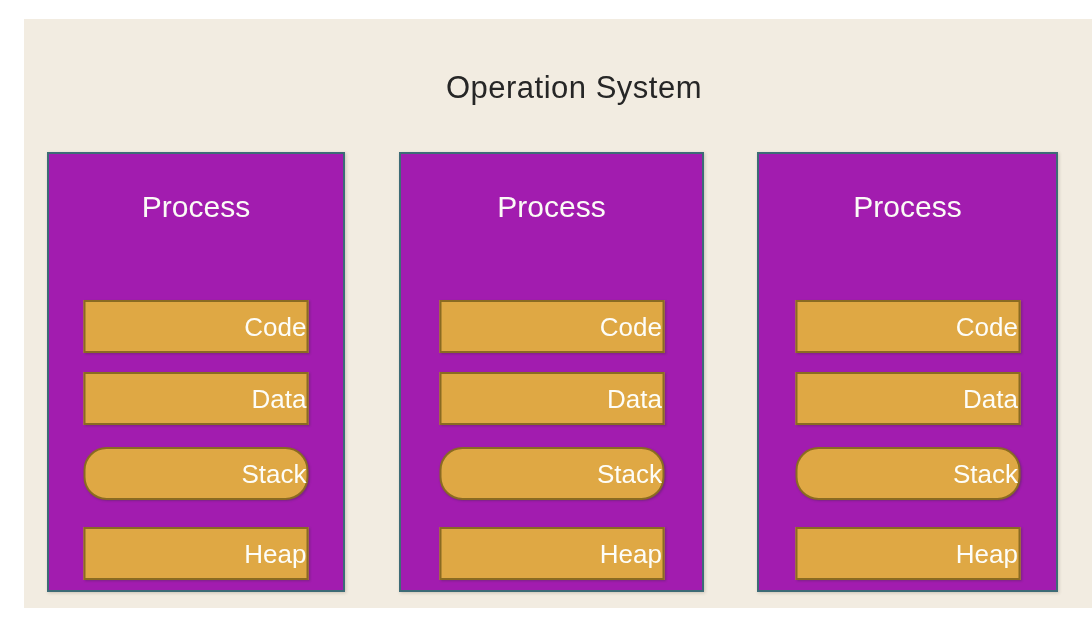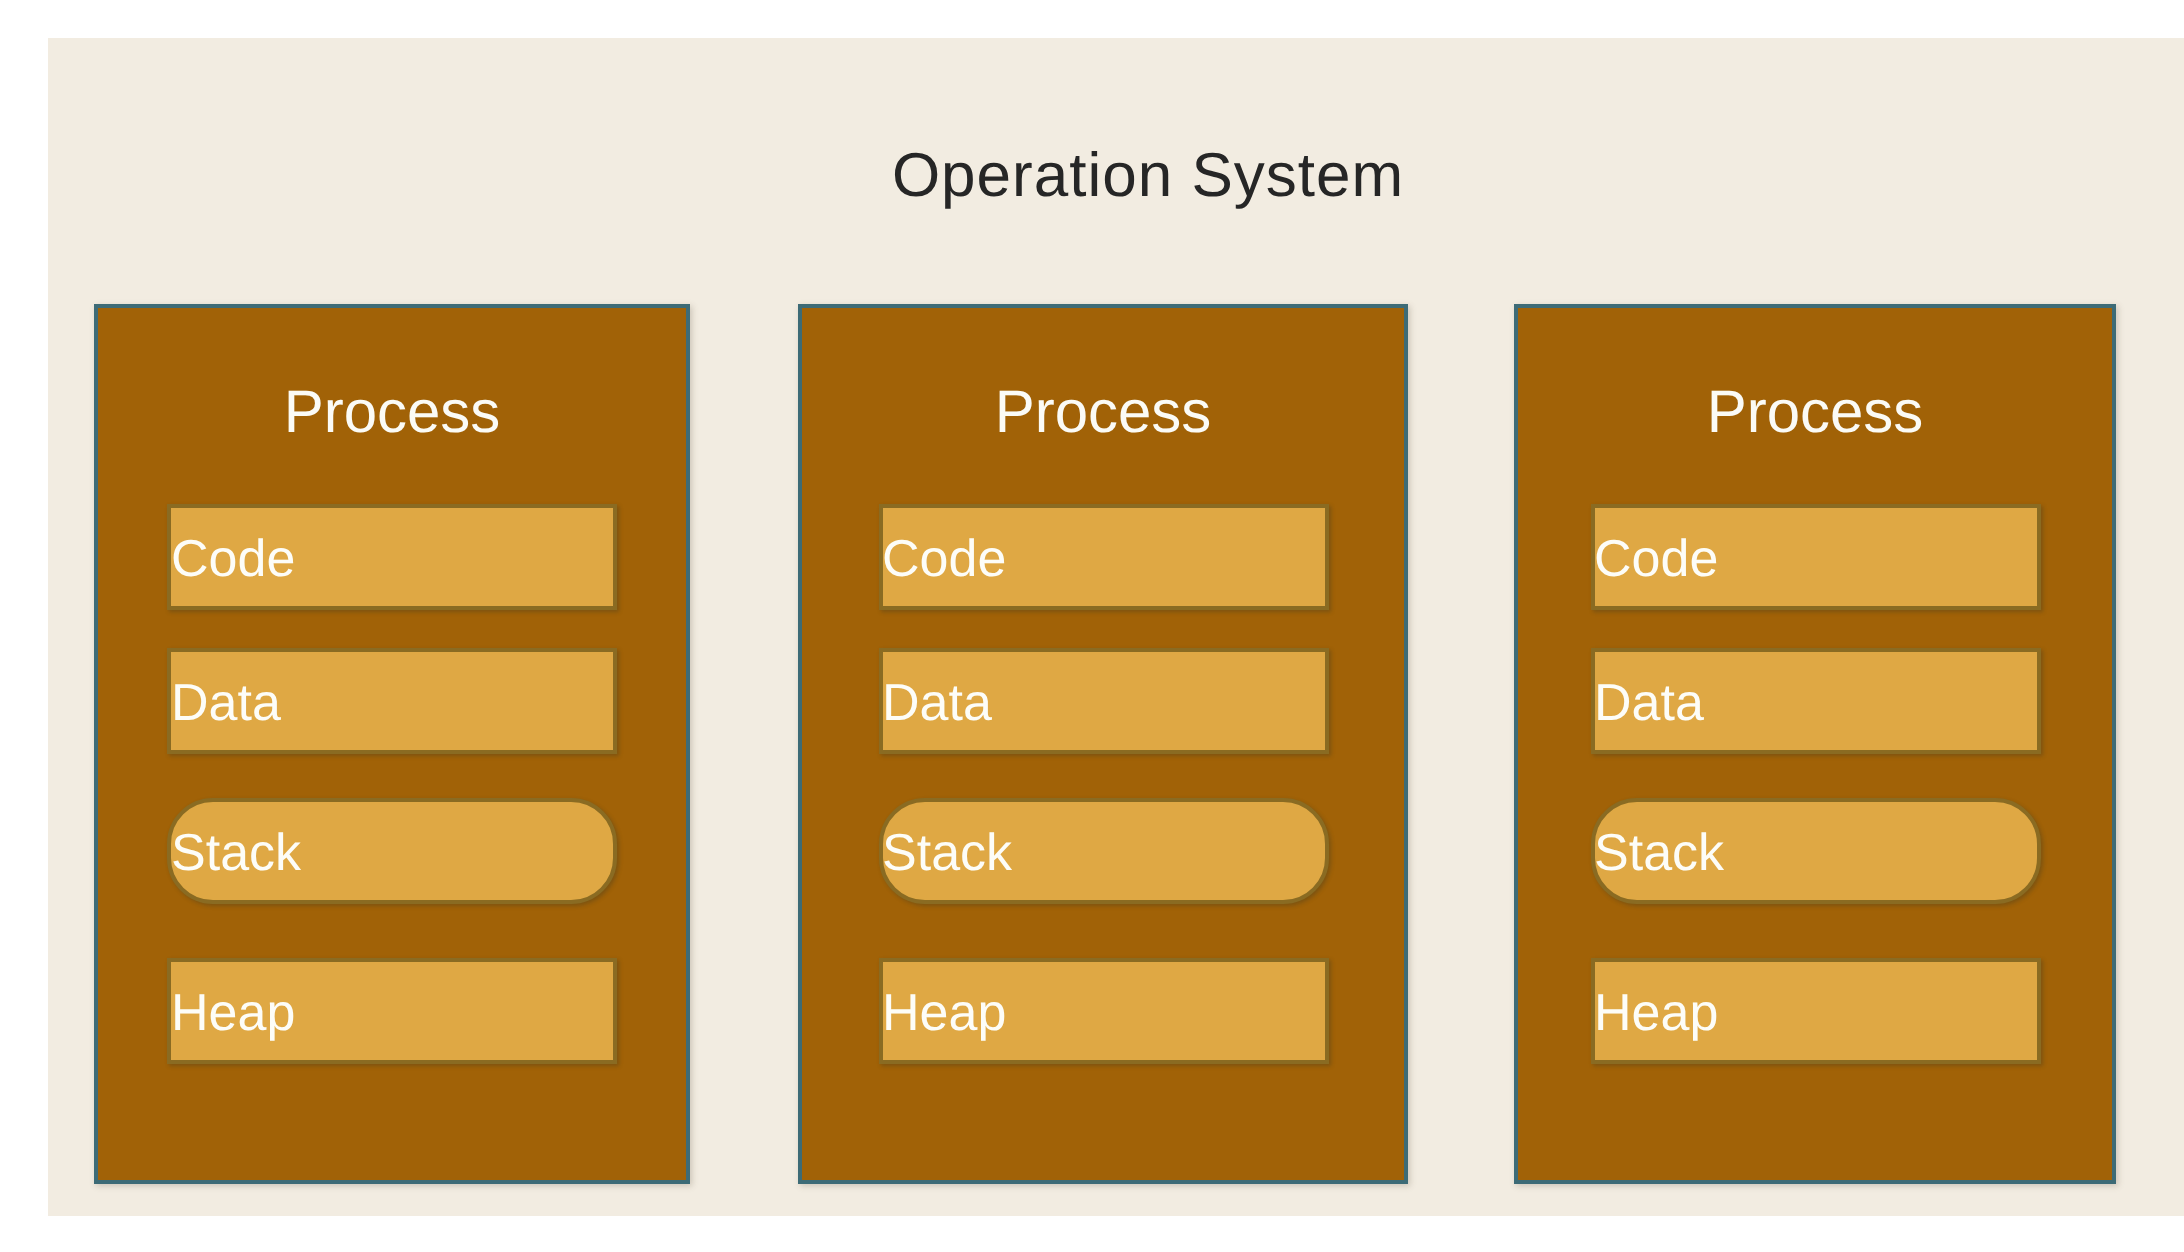--- a/index.html
+++ b/index.html
@@ -33,21 +33,21 @@
     line-height: 40px;
     text-align: center;
     font-size: 31px;
     color: #262626;
     letter-spacing: 0.5px;
   }
   .process-box {
     position: absolute;
     top: 133px;
     height: 440px;
-    background: #a16207;
+    background: #a21caf;
     border: 2px solid #3d6b76;
     box-sizing: border-box;
     box-shadow: 1px 1px 3px rgba(90, 80, 60, 0.25);
   }
   .process-box.p1 { left: 23px;  width: 298px; }
   .process-box.p2 { left: 375px; width: 305px; }
   .process-box.p3 { left: 733px; width: 301px; }
   .process-label {
     position: absolute;
     top: 0;
@@ -62,24 +62,25 @@
   .segment {
     position: absolute;
     left: 50%;
     transform: translateX(-50%);
     width: 225px;
     height: 53px;
     background: #dfa844;
     border: 2px solid #8a6b22;
     box-sizing: border-box;
     box-shadow: 1px 1px 2px rgba(40, 50, 40, 0.3);
-    text-align: left;
+    text-align: right;
     line-height: 50px;
     font-size: 26px;
     color: #fdfdf8;
+    margin-top: 48px;
   }
   .segment.s0 { top: 98px;  }
   .segment.s1 { top: 170px; }
   .segment.s2 { top: 245px; border-radius: 23px; }
   .segment.s3 { top: 325px; }
 </style>
 </head>
 <body>
 
 <div class="page">

